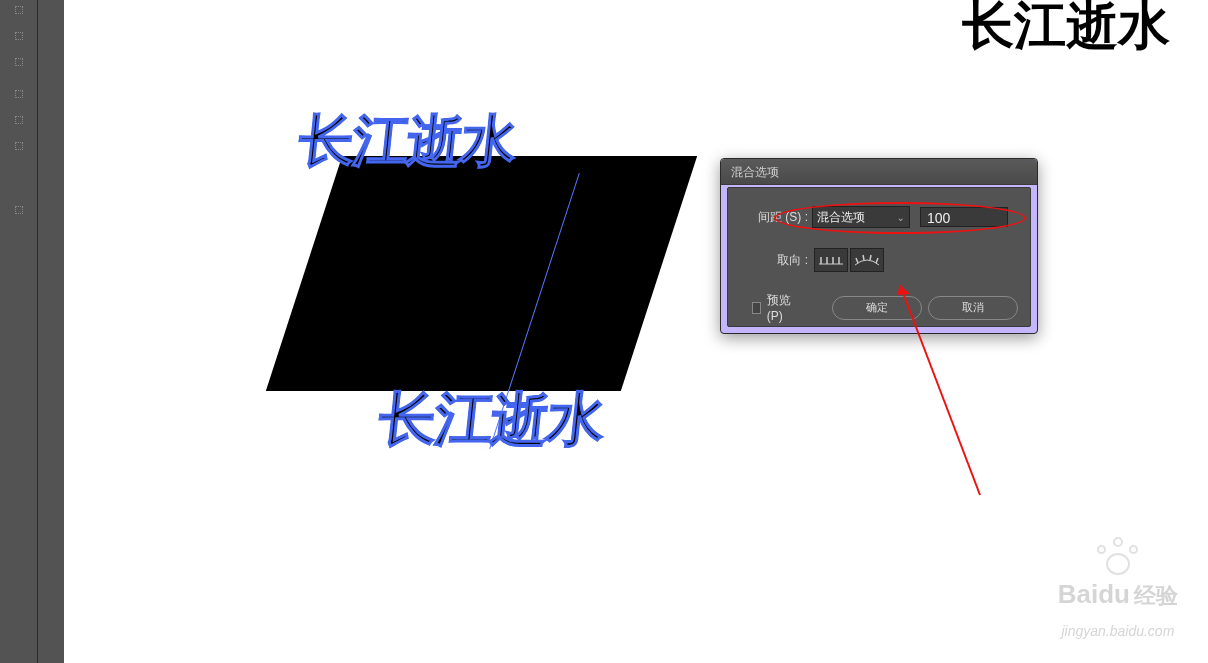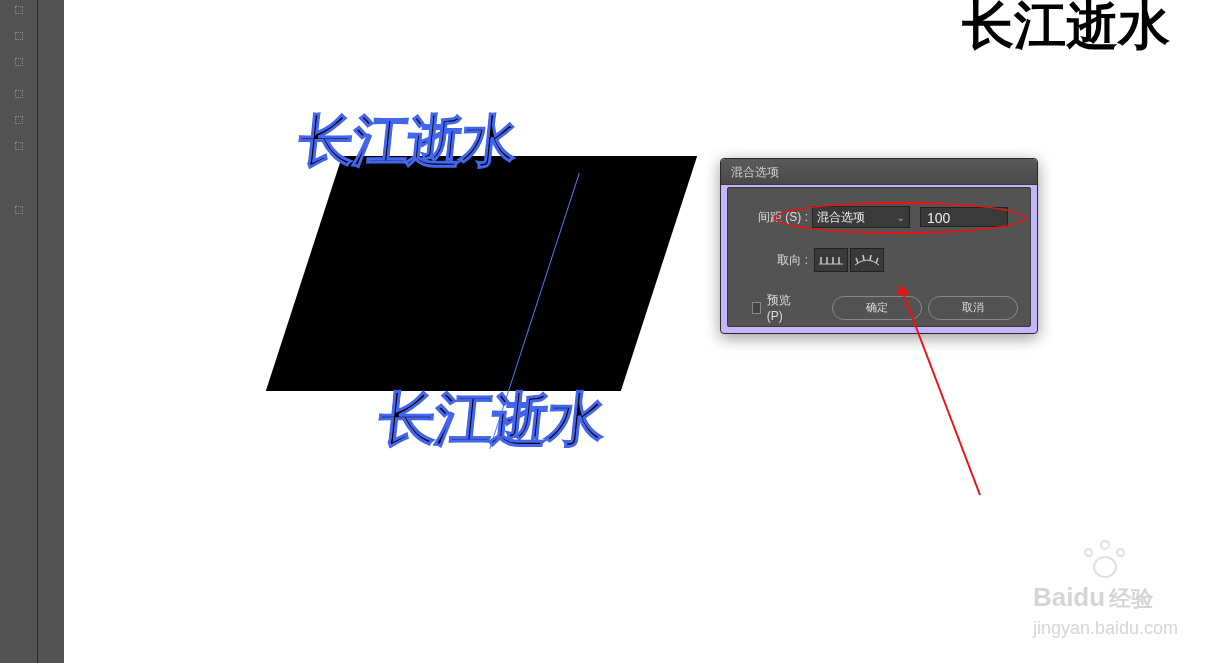--- a/index.html
+++ b/index.html
@@ -238,22 +238,23 @@
     .watermark .paw .p4 { width: 9px; height: 9px; left: 36px; top: 8px; }
     .watermark .brand {
       font-size: 26px;
       font-weight: bold;
       display: flex;
       align-items: baseline;
       gap: 4px;
     }
     .watermark .brand .cn { font-size: 22px; }
     .watermark .sub {
-      font-size: 18px;
-      margin-top: 4px;
+      font-size: 14px;
+      font-style: italic;
+      margin-top: 12px;
     }
   </style>
 </head>
 <body>
 
 <div class="left-panel">
   <div class="tool-btn"></div>
   <div class="tool-btn" style="margin-top:18px"></div>
   <div class="tool-btn" style="margin-top:18px"></div>
   <div class="tool-btn" style="margin-top:24px"></div>

